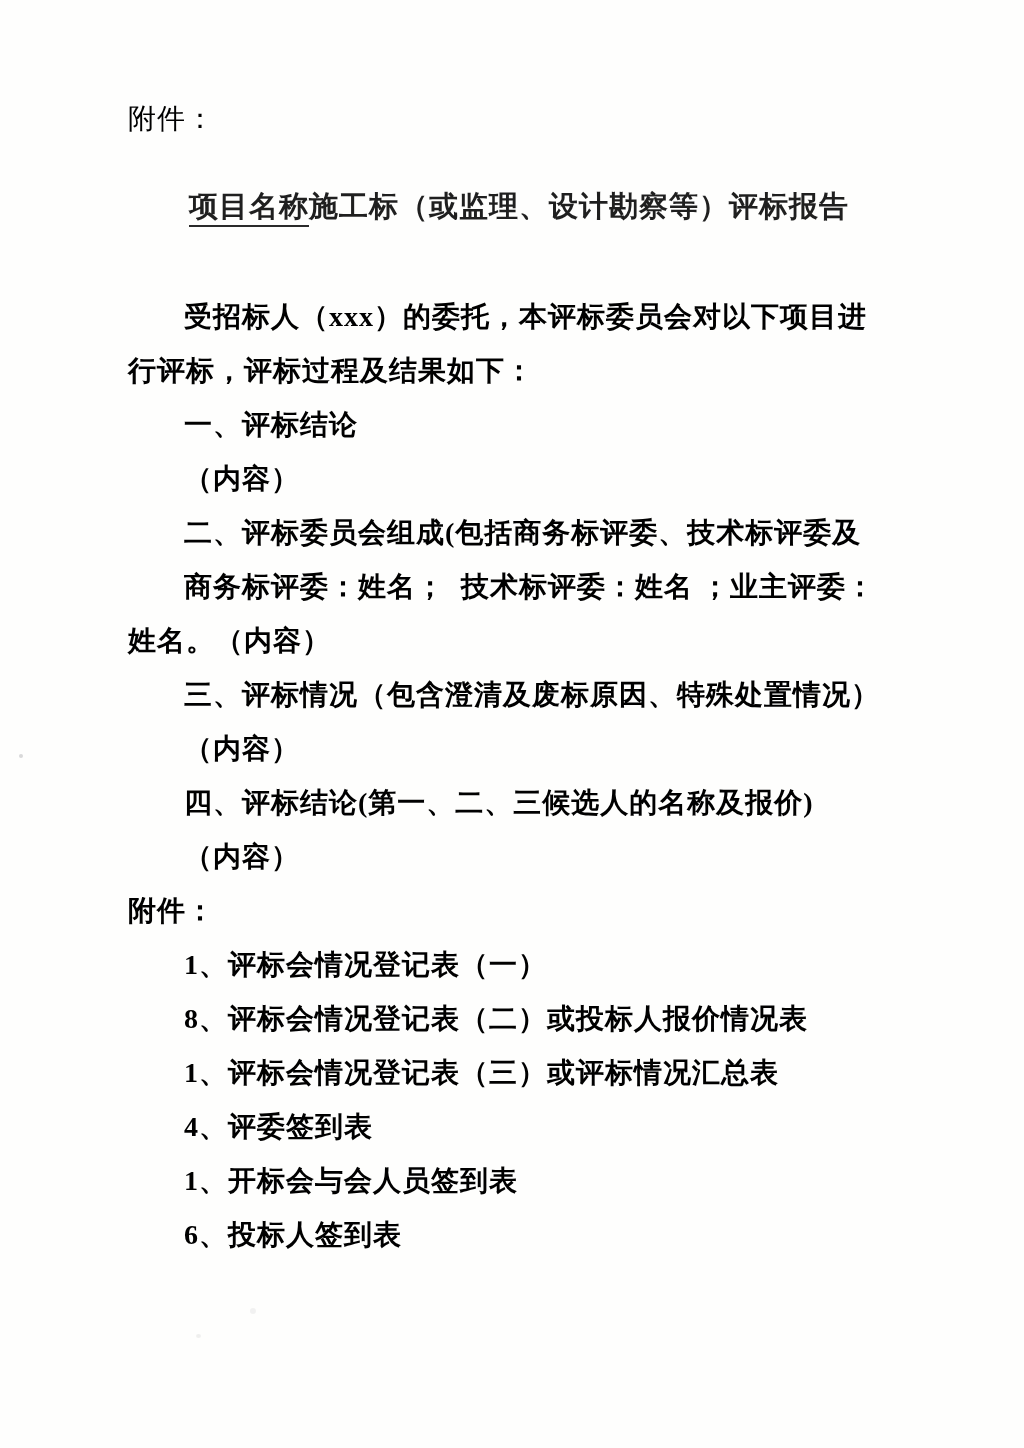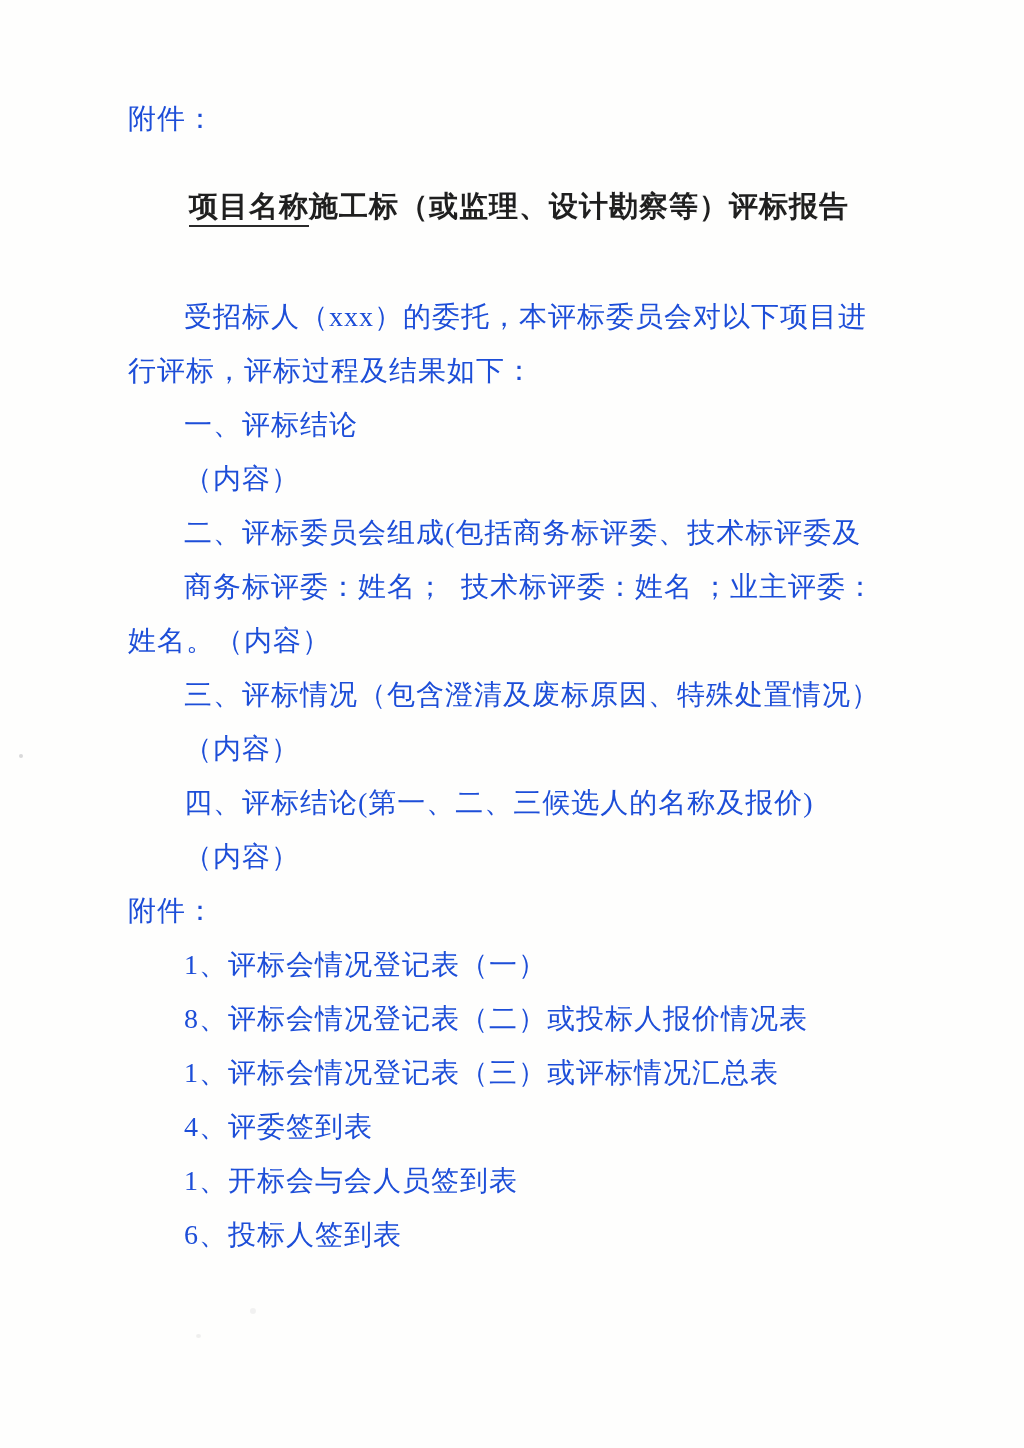--- a/index.html
+++ b/index.html
@@ -28,21 +28,21 @@
     left: 128px;
     top: 92px;
     width: 782px;
   }
   .line {
     font-size: 28px;
     line-height: 54px;
     height: 54px;
     letter-spacing: 1px;
     white-space: pre;
-    color: #1d4ed8;
+    color: #000000;
   }
   .line.indent {
     padding-left: 56px;
   }
   .attachment-top {
     height: 53px;
     line-height: 53px;
   }
   .doc-title {
     margin-top: 34px;
@@ -55,20 +55,21 @@
     color: #1f1f1f;
     white-space: pre;
   }
   .doc-title .underlined {
     border-bottom: 2px solid #2a2a2a;
     padding-bottom: 3px;
     margin-top: 47px;
   }
   .body-block {
     margin-top: 57px;
+    font-weight: bold;
   }
   .speck {
     position: absolute;
     background: #b9b9bc;
     border-radius: 50%;
   }
   .speck1 { left: 19px; top: 754px; width: 4px; height: 4px; opacity: 0.55; }
   .speck2 { left: 250px; top: 1308px; width: 6px; height: 6px; opacity: 0.18; }
   .speck3 { left: 196px; top: 1334px; width: 5px; height: 4px; opacity: 0.22; }
 </style>

